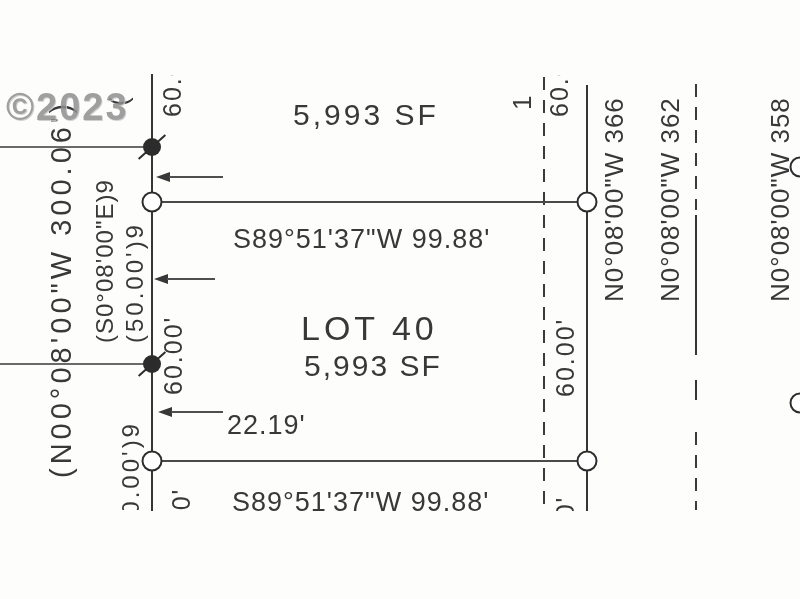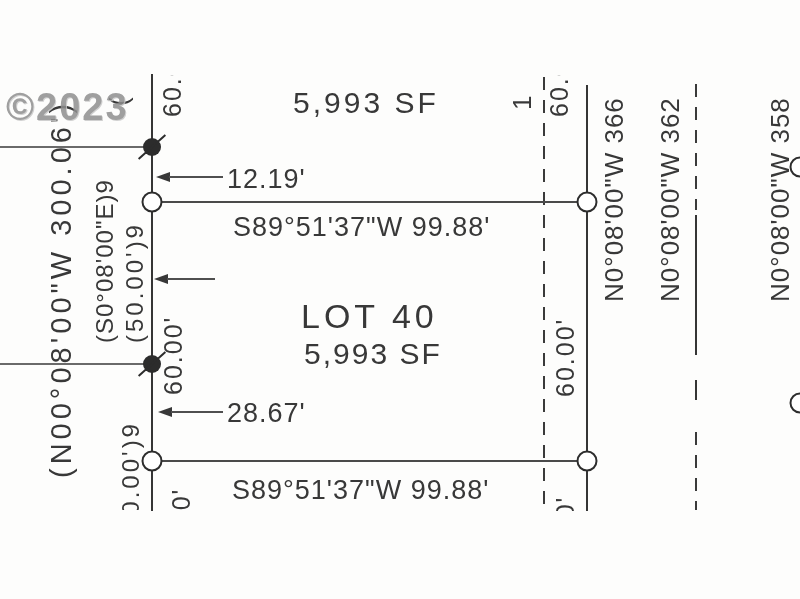--- a/index.html
+++ b/index.html
@@ -21,21 +21,21 @@
     transform:translate(-50%,-50%); z-index:3;
   }
   .monument {
     position:absolute; width:18px; height:18px; background:#2c2c2c;
     border-radius:50%; transform:translate(-50%,-50%); z-index:3;
   }
   .monument .tick {
     position:absolute; left:50%; top:50%; width:36px; height:2px; background:#2c2c2c;
     transform:translate(-50%,-50%) rotate(-42deg);
   }
-  .txt { position:absolute; white-space:nowrap; color:#383838; letter-spacing:1px; }
+  .txt { position:absolute; white-space:nowrap; color:#383838; letter-spacing:1px;margin-top:12px; }
   .vtext {
     position:absolute; writing-mode:vertical-rl; transform:rotate(180deg);
     white-space:nowrap; color:#383838; line-height:1.05;
   }
   .clip { position:absolute; overflow:hidden; }
   .arrow-line { position:absolute; height:2px; background:#4f4f4f; }
   .arrow-head {
     position:absolute; width:0; height:0;
     border-top:5px solid transparent; border-bottom:5px solid transparent;
     border-right:14px solid #383838; transform:translateY(-50%);
@@ -81,28 +81,27 @@
   <div class="watermark" style="left:6px; top:86px; font-size:38px;">©2023</div>
 
   <div class="txt" style="left:293px; top:86px; font-size:30px; letter-spacing:3px;">5,993 SF</div>
   <div class="txt" style="left:233px; top:212px; font-size:27px;">S89°51'37"W  99.88'</div>
   <div class="txt" style="left:301px; top:297px; font-size:34px; letter-spacing:4px;">LOT 40</div>
   <div class="txt" style="left:304px; top:337px; font-size:30px; letter-spacing:2px;">5,993 SF</div>
   <div class="txt" style="left:232px; top:475px; font-size:27px;">S89°51'37"W  99.88'</div>
 
   <div class="arrow-head" style="left:156px; top:177px;"></div>
   <div class="arrow-line" style="left:169px; top:176px; width:54px;"></div>
-  <div class="txt" style="left:227px; top:164px; font-size:27px;">12.19'</div>
 
   <div class="arrow-head" style="left:154px; top:279px;"></div>
   <div class="arrow-line" style="left:167px; top:278px; width:48px;"></div>
 
   <div class="arrow-head" style="left:158px; top:412px;"></div>
   <div class="arrow-line" style="left:171px; top:411px; width:52px;"></div>
-  <div class="txt" style="left:227px; top:398px; font-size:27px;">28.67'</div>
+  <div class="txt" style="left:227px; top:398px; font-size:27px;">22.19'</div>
 
   <div class="vtext" style="left:46px; top:80px; height:398px; font-size:29px; letter-spacing:4px;">(N00°08'00"W 300.06')</div>
   <div class="vtext" style="left:92px; top:155px; height:188px; font-size:24px; letter-spacing:1px;">(S0°08'00"E)9</div>
   <div class="vtext" style="left:122px; top:194px; height:149px; font-size:24px; letter-spacing:3px;">(50.00')9</div>
   <div class="clip" style="left:118px; top:402px; width:32px; height:108px;">
     <div class="vtext" style="left:0; top:0; height:140px; font-size:24px; letter-spacing:3px;">(50.00')9</div>
   </div>
 
   <div class="vtext" style="left:160px; top:295px; height:100px; font-size:25px; letter-spacing:2px;">60.00'</div>
   <div class="vtext" style="left:552px; top:297px; height:100px; font-size:25px; letter-spacing:2px;">60.00'</div>

